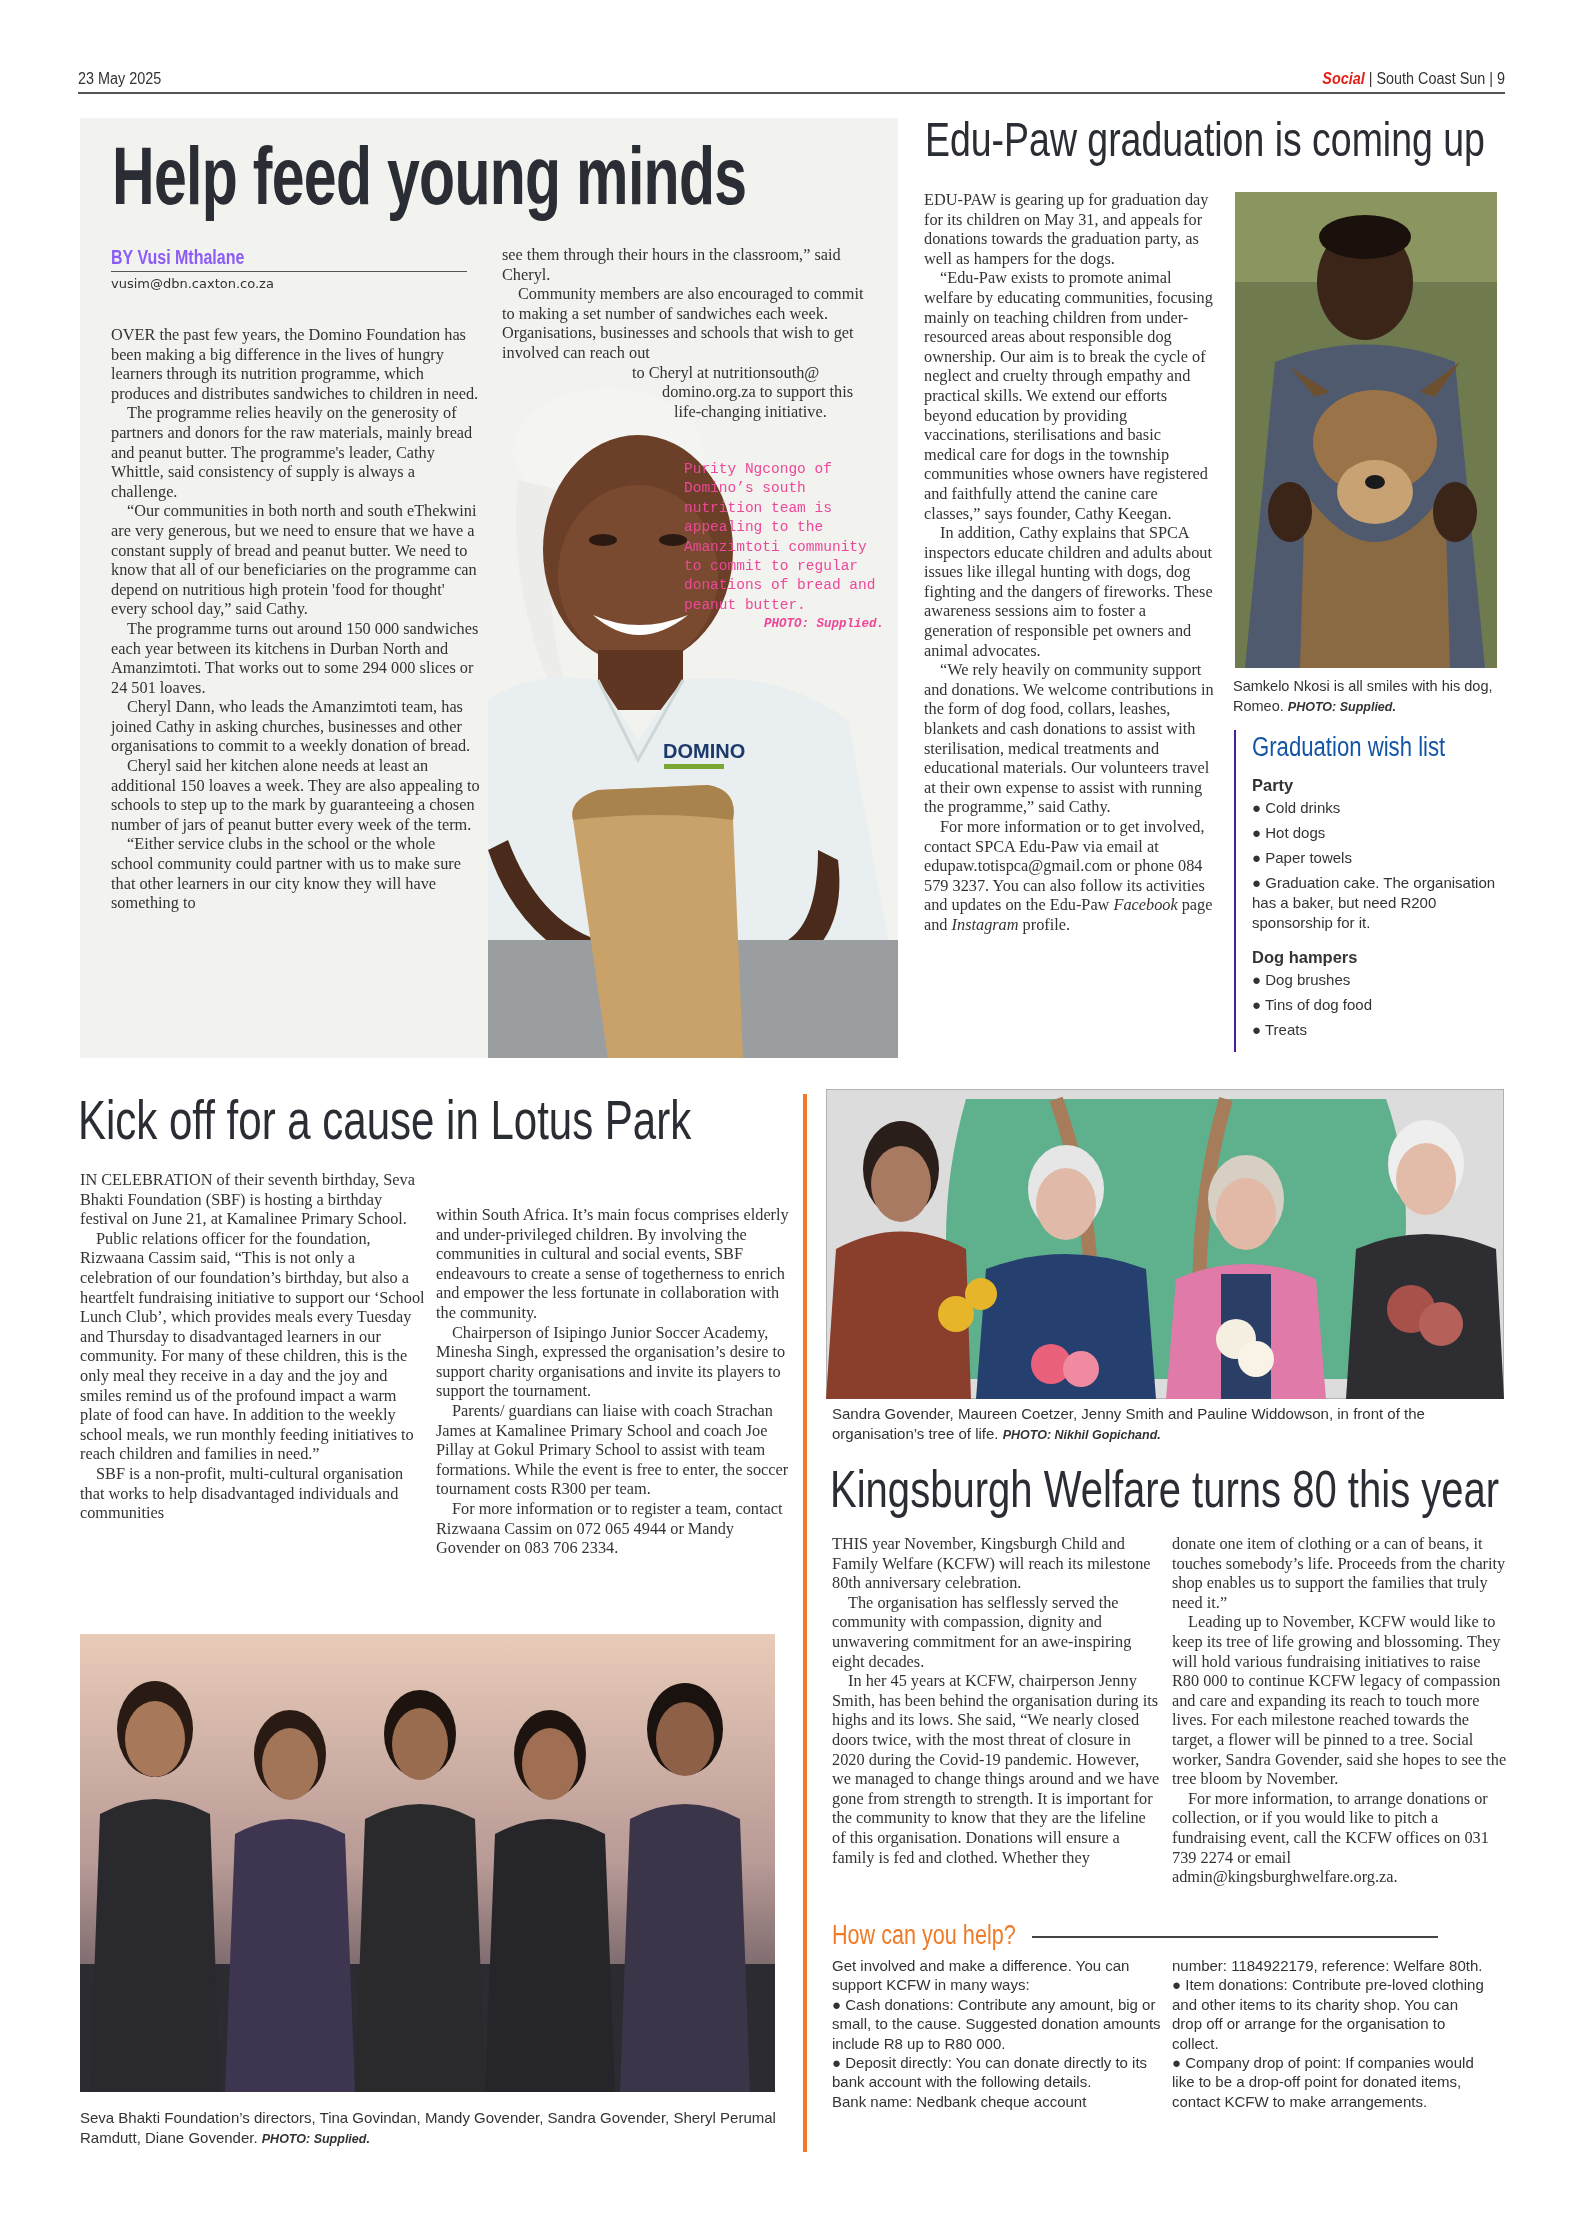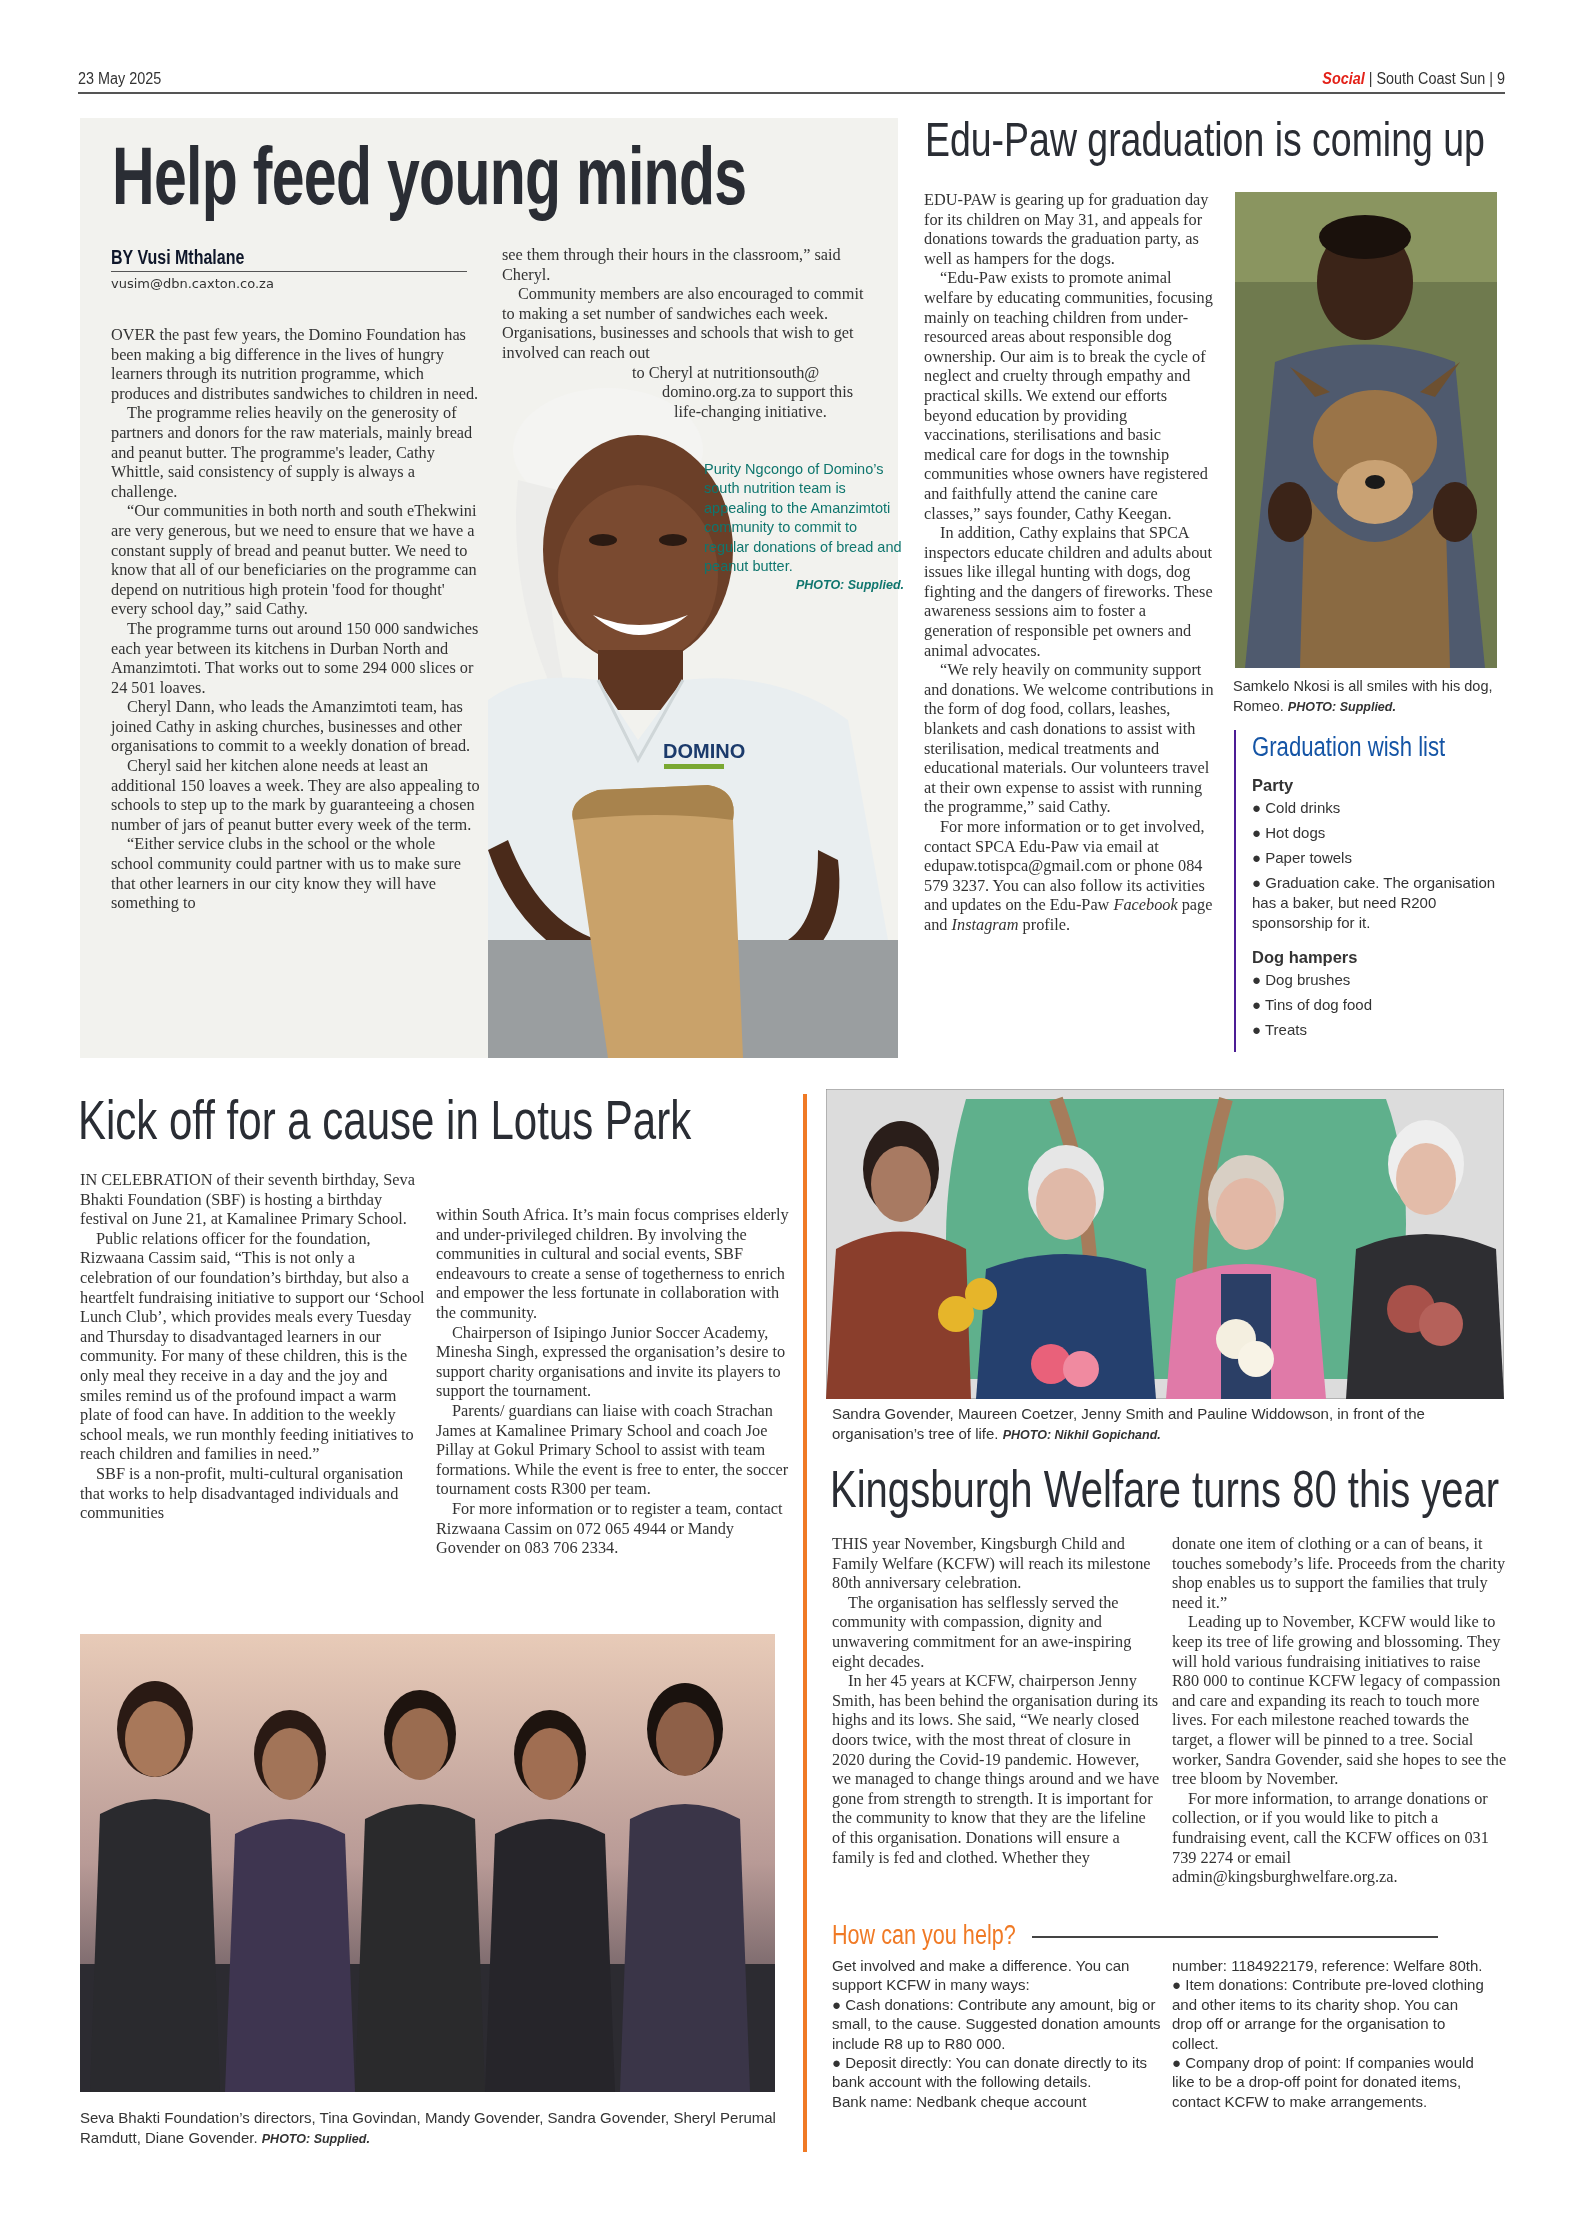--- a/index.html
+++ b/index.html
@@ -9,36 +9,36 @@
 
   
   .hdr { left: 78px; top: 70px; width: 1427px; height: 24px; border-bottom: 2px solid #555; }
   .hdr .date { position: absolute; left: 0; top: 0; font-family: "Liberation Sans", sans-serif; font-size: 16px; color: #333; transform: scaleX(0.9); transform-origin: left; }
   .hdr .right { position: absolute; right: 0; top: 0; font-family: "Liberation Sans", sans-serif; font-size: 16px; color: #333; transform: scaleX(0.9); transform-origin: right; }
   .hdr .sect { color: #e32219; font-weight: bold; font-style: italic; }
 
   
   .panel1 { left: 80px; top: 118px; width: 818px; height: 940px; background: #f2f2ee; }
   .h1-big { left: 112px; top: 126px; width: 760px; font-family: "Liberation Sans", sans-serif; font-weight: bold; font-size: 82px; color: #2a2d34; letter-spacing: -1px; transform: scaleX(0.72); transform-origin: left; white-space: nowrap; line-height: 100px; }
-  .byline { left: 111px; top: 246px; width: 356px; border-bottom: 1.5px solid #555; padding-bottom: 2px; font-family: "Liberation Sans", sans-serif; font-weight: bold; font-size: 20px; color: #0f172a; transform-origin: left; }
+  .byline { left: 111px; top: 246px; width: 356px; border-bottom: 1.5px solid #555; padding-bottom: 2px; font-family: "Liberation Sans", sans-serif; font-weight: bold; font-size: 20px; color: #8b5cf6; transform-origin: left; }
   .byline span { display: inline-block; transform: scaleX(0.8); transform-origin: left; }
   .email { left: 111px; top: 276px; font-family: "DejaVu Sans", sans-serif; font-size: 13px; color: #333; }
 
   .body-text { font-family: "Liberation Serif", serif; font-size: 16.3px; line-height: 19.6px; color: #333; }
   .body-text p { text-indent: 16px; }
   .body-text p.first { text-indent: 0; }
 
   .col1 { left: 111px; top: 325px; width: 370px; }
   .col2 { left: 502px; top: 245px; width: 370px; }
   .col2 .indent-block { padding-left: 130px; }
   .col2 .indent-block2 { padding-left: 160px; }
   .col2 .indent-block3 { padding-left: 172px; }
 
   .photo-woman { left: 488px; top: 380px; width: 410px; height: 678px; }
-  .caption-woman { left: 704px; top: 460px; width: 200px; font-family: Liberation Sans, sans-serif; font-size: 14.5px; line-height: 19.4px; color: #0f766e; }
+  .caption-woman { left: 684px; top: 460px; width: 200px; font-family: Liberation Mono, monospace; font-size: 14.5px; line-height: 19.4px; color: #ec4899; }
   .caption-woman .credit { display: block; text-align: right; font-weight: bold; font-style: italic; font-size: 12.5px; }
 
   
   .h-edupaw { left: 925px; top: 108px; font-family: "Liberation Sans", sans-serif; font-size: 48px; color: #2a2d34; transform: scaleX(0.78); transform-origin: left; white-space: nowrap; line-height: 64px; }
   .col-edupaw { left: 924px; top: 190px; width: 290px; }
   .photo-boy { left: 1235px; top: 192px; width: 262px; height: 476px; }
   .caption-boy { left: 1233px; top: 677px; width: 270px; font-family: "Liberation Sans", sans-serif; font-size: 14.5px; line-height: 19.6px; color: #333; }
   .credit-i { font-weight: bold; font-style: italic; font-size: 12.5px; }
 
   .wish { left: 1234px; top: 730px; width: 270px; height: 322px; border-left: 2px solid #4c1d95; padding-left: 16px; font-family: "Liberation Sans", sans-serif; }

